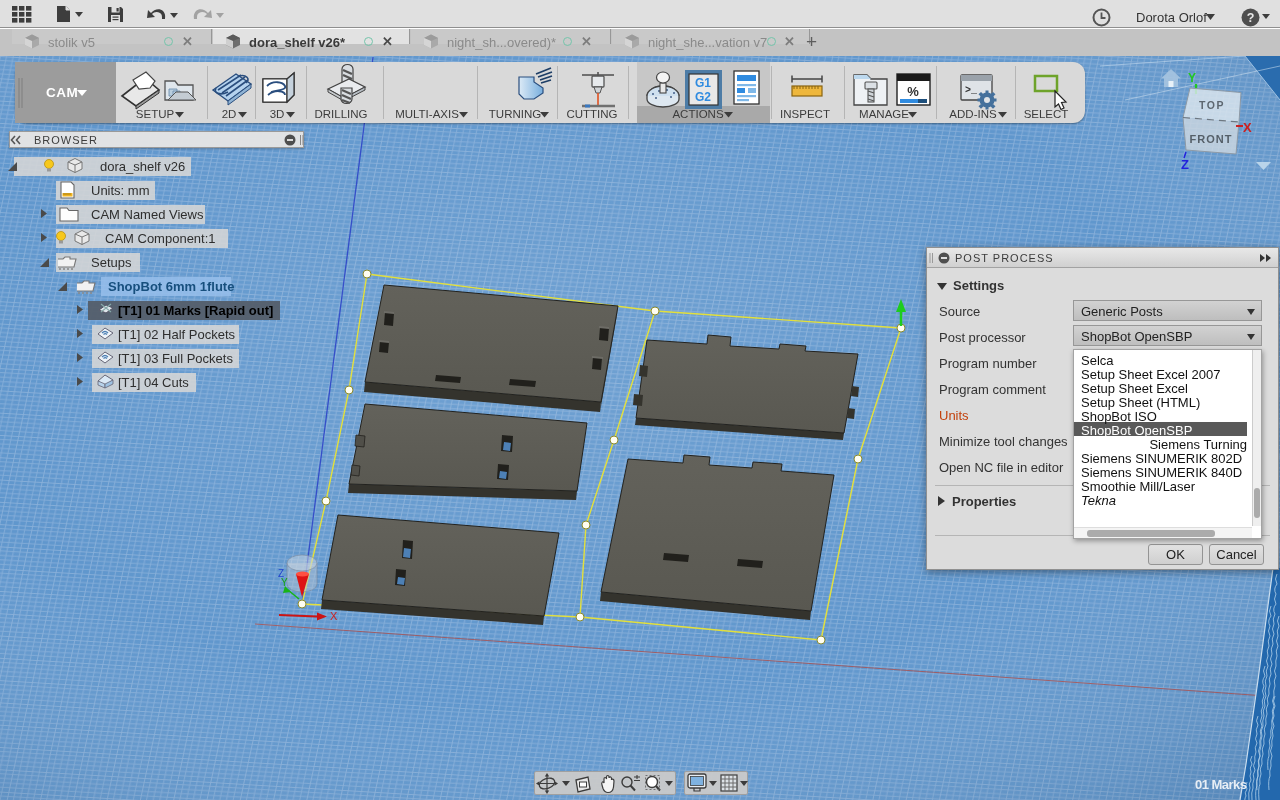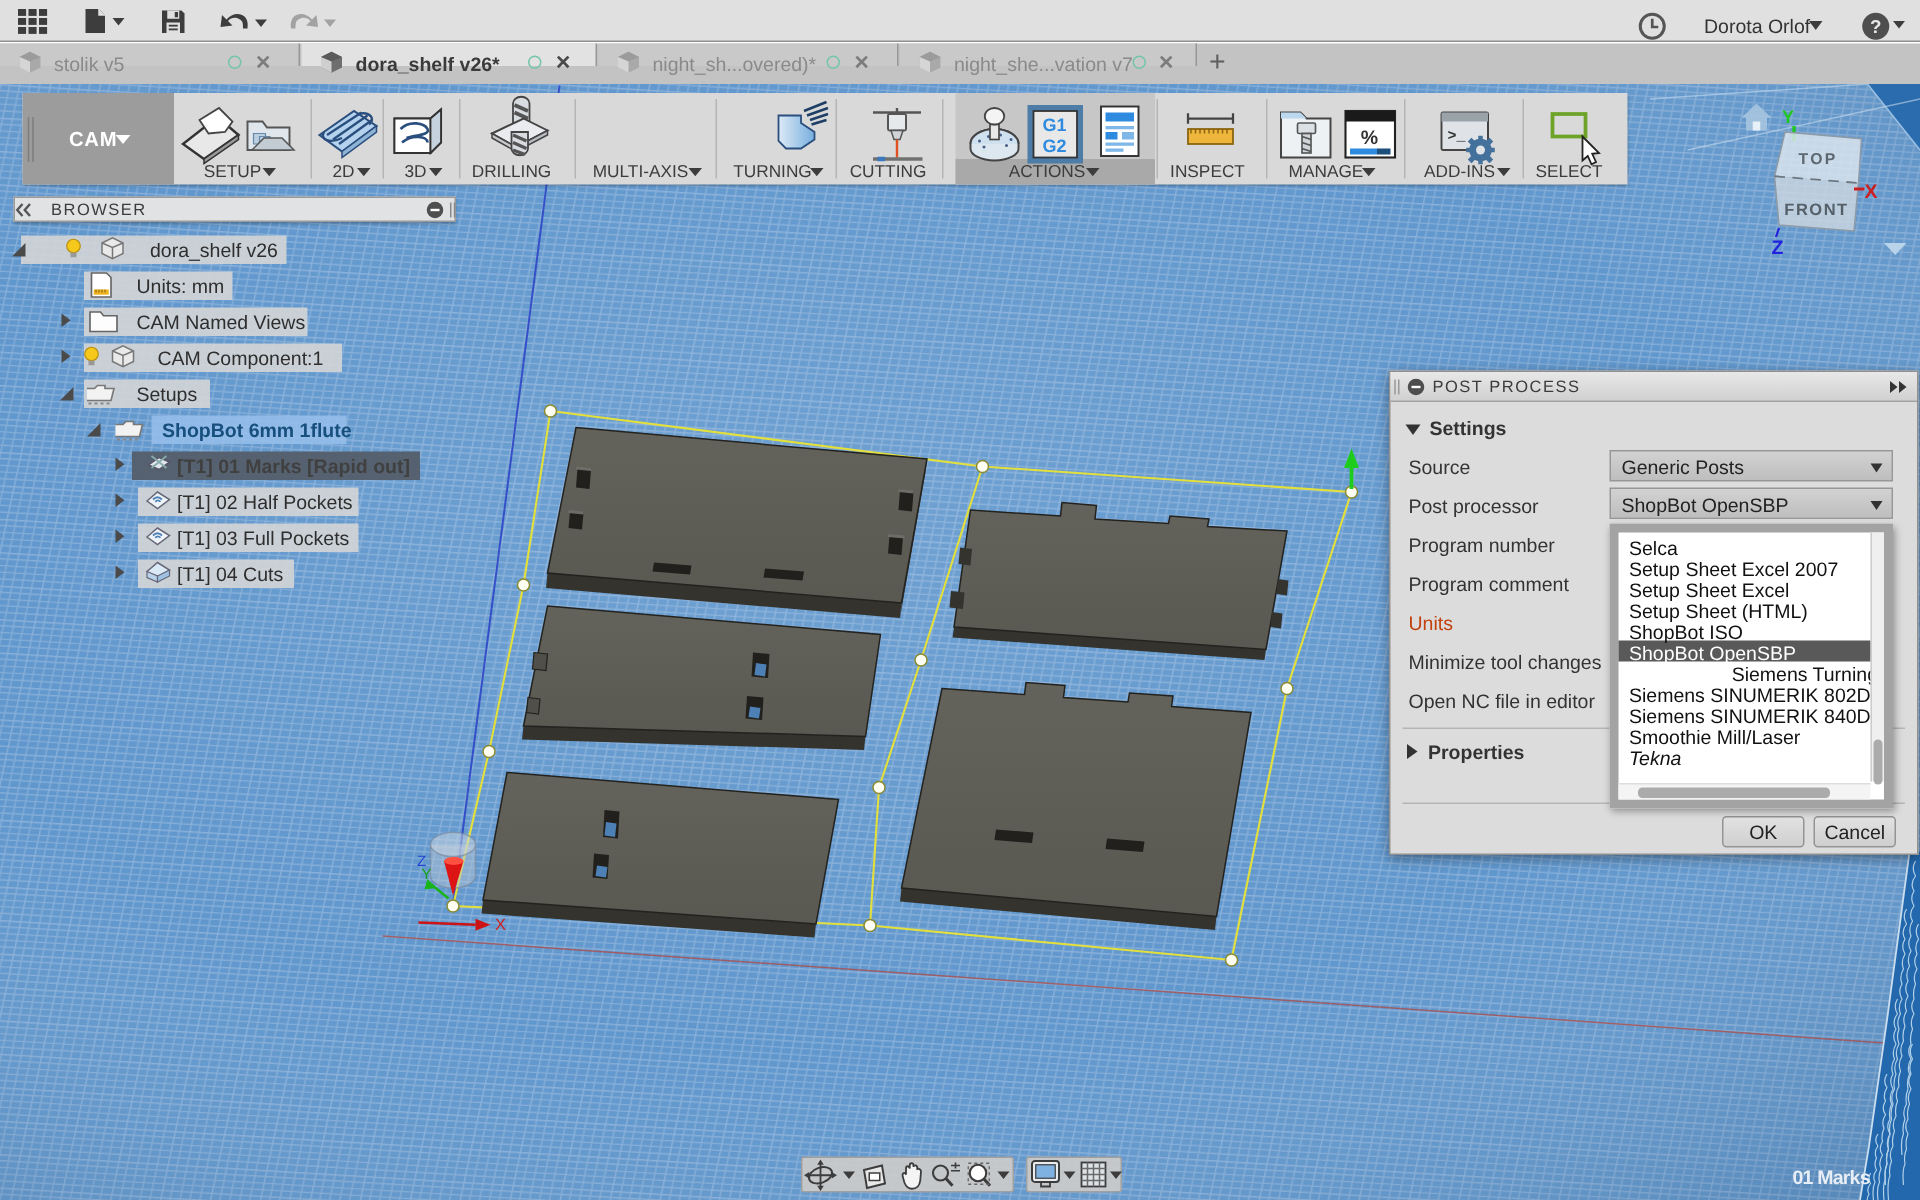--- a/index.html
+++ b/index.html
@@ -1,28 +1,28 @@
 <!DOCTYPE html>
 <html><head>
 <meta charset="utf-8">
 <style>
 html,body{margin:0;padding:0;width:1280px;height:800px;overflow:hidden;
  font-family:"Liberation Sans",sans-serif;-webkit-font-smoothing:antialiased;}
 *{box-sizing:border-box;}
 #topbar{position:absolute;left:0;top:0;width:1280px;height:28px;background:#e0e0e0;border-bottom:1px solid #8f8f8f;}
 #tabbar{position:absolute;left:0;top:29px;width:1280px;height:27px;background:#c3c3c3;box-shadow:0 1px 0 rgba(60,60,60,0.35);}
-.tab{position:absolute;top:0;height:15px;background:#c9c9c9;border-right:1px solid #979797;}
+.tab{position:absolute;top:0;height:15px;background:#c9c9c9;border-right:1px solid #979797;margin-left:12px;}
 .tab.active{background:#e2e2e2;}
 .tabname{position:absolute;left:36px;top:6px;font-size:13px;color:#8a8a8a;}
 .tab.active .tabname{color:#3a3a3a;font-weight:bold;}
 .tabcirc{position:absolute;top:8px;width:9px;height:9px;border:1.5px solid #6cc2a7;border-radius:50%;}
 .tabx{position:absolute;top:5px;font-size:13px;font-weight:bold;color:#7d7d7d;}
 .tab.active .tabx{color:#4a4a4a;}
 #canvas{position:absolute;left:0;top:56px;width:1280px;height:744px;background:#6a9bce;}
-#ribbon{position:absolute;left:15px;top:6px;width:1070px;height:61px;background:#d9d9d9;box-shadow:0 1px 2px rgba(0,0,0,0.35);}
+#ribbon{position:absolute;left:15px;top:6px;width:1070px;height:61px;background:#d9d9d9;box-shadow:0 1px 2px rgba(0,0,0,0.35);border-radius:12px;}
 #browser{position:absolute;left:9px;top:75px;width:295px;height:17px;background:rgba(228,228,228,0.97);border:1px solid #9a9a9a;box-shadow:0 1px 2px rgba(0,0,0,0.25);}
 .trow{position:absolute;height:19px;font-size:13px;color:#2e2e2e;white-space:nowrap;}
 #dialog{position:absolute;left:926px;top:191px;width:353px;height:323px;background:#dcdcdc;border:1px solid #909090;box-shadow:0 2px 8px rgba(0,0,0,0.4);}
 #comments{position:absolute;left:5px;top:717px;width:495px;height:22px;background:rgba(210,210,210,0.95);border:1px solid #8f8f8f;}
 .navgroup{position:absolute;top:715px;height:24px;background:rgba(201,201,201,0.95);border:1px solid #a0a0a0;border-radius:2px;}
 </style>
 </head>
 <body>
 <div id="topbar">
 <svg width="1280" height="28" style="position:absolute;left:0;top:0">
@@ -547,21 +547,21 @@
           <polygon points="1,9 8,12 8,16 1,13" fill="#b8d2ea" stroke="#667" stroke-width="0.8"></polygon>
           <polygon points="8,12 16,8 16,12 8,16" fill="#9fc2e2" stroke="#667" stroke-width="0.8"></polygon>
         </g>
     </svg>
     <span class="trow" style="left:100px;top:103px;">dora_shelf v26</span>
     <span class="trow" style="left:91px;top:127px;">Units: mm</span>
     <span class="trow" style="left:91px;top:151px;">CAM Named Views</span>
     <span class="trow" style="left:105px;top:175px;">CAM Component:1</span>
     <span class="trow" style="left:91px;top:199px;">Setups</span>
     <span class="trow" style="left:108px;top:223px;font-weight:bold;color:#174f7d;">ShopBot 6mm 1flute</span>
-    <span class="trow" style="left:118px;top:247px;font-weight:bold;color:#404040;">[T1] 01 Marks [Rapid out]</span>
+    <span class="trow" style="left:118px;top:247px;font-weight:bold;color:#000000;">[T1] 01 Marks [Rapid out]</span>
     <span class="trow" style="left:118px;top:271px;">[T1] 02 Half Pockets</span>
     <span class="trow" style="left:118px;top:295px;">[T1] 03 Full Pockets</span>
     <span class="trow" style="left:118px;top:319px;">[T1] 04 Cuts</span>
   </div>
   <div id="dialog">
     <div style="position:absolute;left:0;top:0;right:0;height:20px;background:linear-gradient(#e8e8e8,#d0d0d0);border-bottom:1px solid #a2a2a2;">
       <svg width="353" height="20" style="position:absolute;left:0;top:0">
         <path d="M3 5 V15 M5.5 5 V15" stroke="#999" stroke-width="1"></path>
         <circle cx="17" cy="10" r="5.5" fill="#4e4e4e"></circle>
         <rect x="14" y="9.2" width="6" height="1.6" fill="#fff"></rect>
@@ -586,21 +586,21 @@
       <span style="position:absolute;left:7px;top:3px;font-size:13px;color:#222;">ShopBot OpenSBP</span>
       <span style="position:absolute;right:6px;top:8px;width:0;height:0;border-left:4.5px solid transparent;border-right:4.5px solid transparent;border-top:6px solid #333;"></span>
     </div>
     <div style="position:absolute;left:8px;top:237px;right:8px;height:1px;background:#b5b5b5;"></div>
     <div style="position:absolute;left:11px;top:246px;font-size:13px;font-weight:bold;color:#333;">
       <span style="display:inline-block;width:0;height:0;border-top:5px solid transparent;border-bottom:5px solid transparent;border-left:7px solid #333;margin-right:7px;"></span>Properties</div>
     <div style="position:absolute;left:8px;top:287px;right:8px;height:1px;background:#b5b5b5;"></div>
     <div style="position:absolute;left:221px;top:296px;width:55px;height:21px;background:linear-gradient(#e2e2e2,#cfcfcf);border:1px solid #949494;border-radius:3px;text-align:center;font-size:13px;color:#222;padding-top:2px;">OK</div>
     <div style="position:absolute;left:282px;top:296px;width:55px;height:21px;background:linear-gradient(#e2e2e2,#cfcfcf);border:1px solid #949494;border-radius:3px;text-align:center;font-size:13px;color:#222;padding-top:2px;">Cancel</div>
 
-    <div style="position:absolute;left:146px;top:101px;width:189px;height:190px;background:#fff;border:6px solid #a3a3a3;box-shadow:1px 2px 5px rgba(0,0,0,0.35);font-size:13px;color:#111;">
+    <div style="position:absolute;left:146px;top:101px;width:189px;height:190px;background:#fff;border:1px solid #a3a3a3;box-shadow:1px 2px 5px rgba(0,0,0,0.35);font-size:13px;color:#111;">
       <div style="position:absolute;left:0;top:2px;width:173px;">
         <div style="padding:1px 0 1px 7px;height:14px;">Selca</div>
         <div style="padding:1px 0 1px 7px;height:14px;">Setup Sheet Excel 2007</div>
         <div style="padding:1px 0 1px 7px;height:14px;">Setup Sheet Excel</div>
         <div style="padding:1px 0 1px 7px;height:14px;">Setup Sheet (HTML)</div>
         <div style="padding:1px 0 1px 7px;height:14px;">ShopBot ISO</div>
         <div style="padding:1px 0 1px 7px;height:14px;background:#595959;color:#fff;">ShopBot OpenSBP</div>
         <div style="padding:1px 0 1px 7px;height:14px;text-align:right;">Siemens Turning</div>
         <div style="padding:1px 0 1px 7px;height:14px;">Siemens SINUMERIK 802D</div>
         <div style="padding:1px 0 1px 7px;height:14px;">Siemens SINUMERIK 840D</div>

